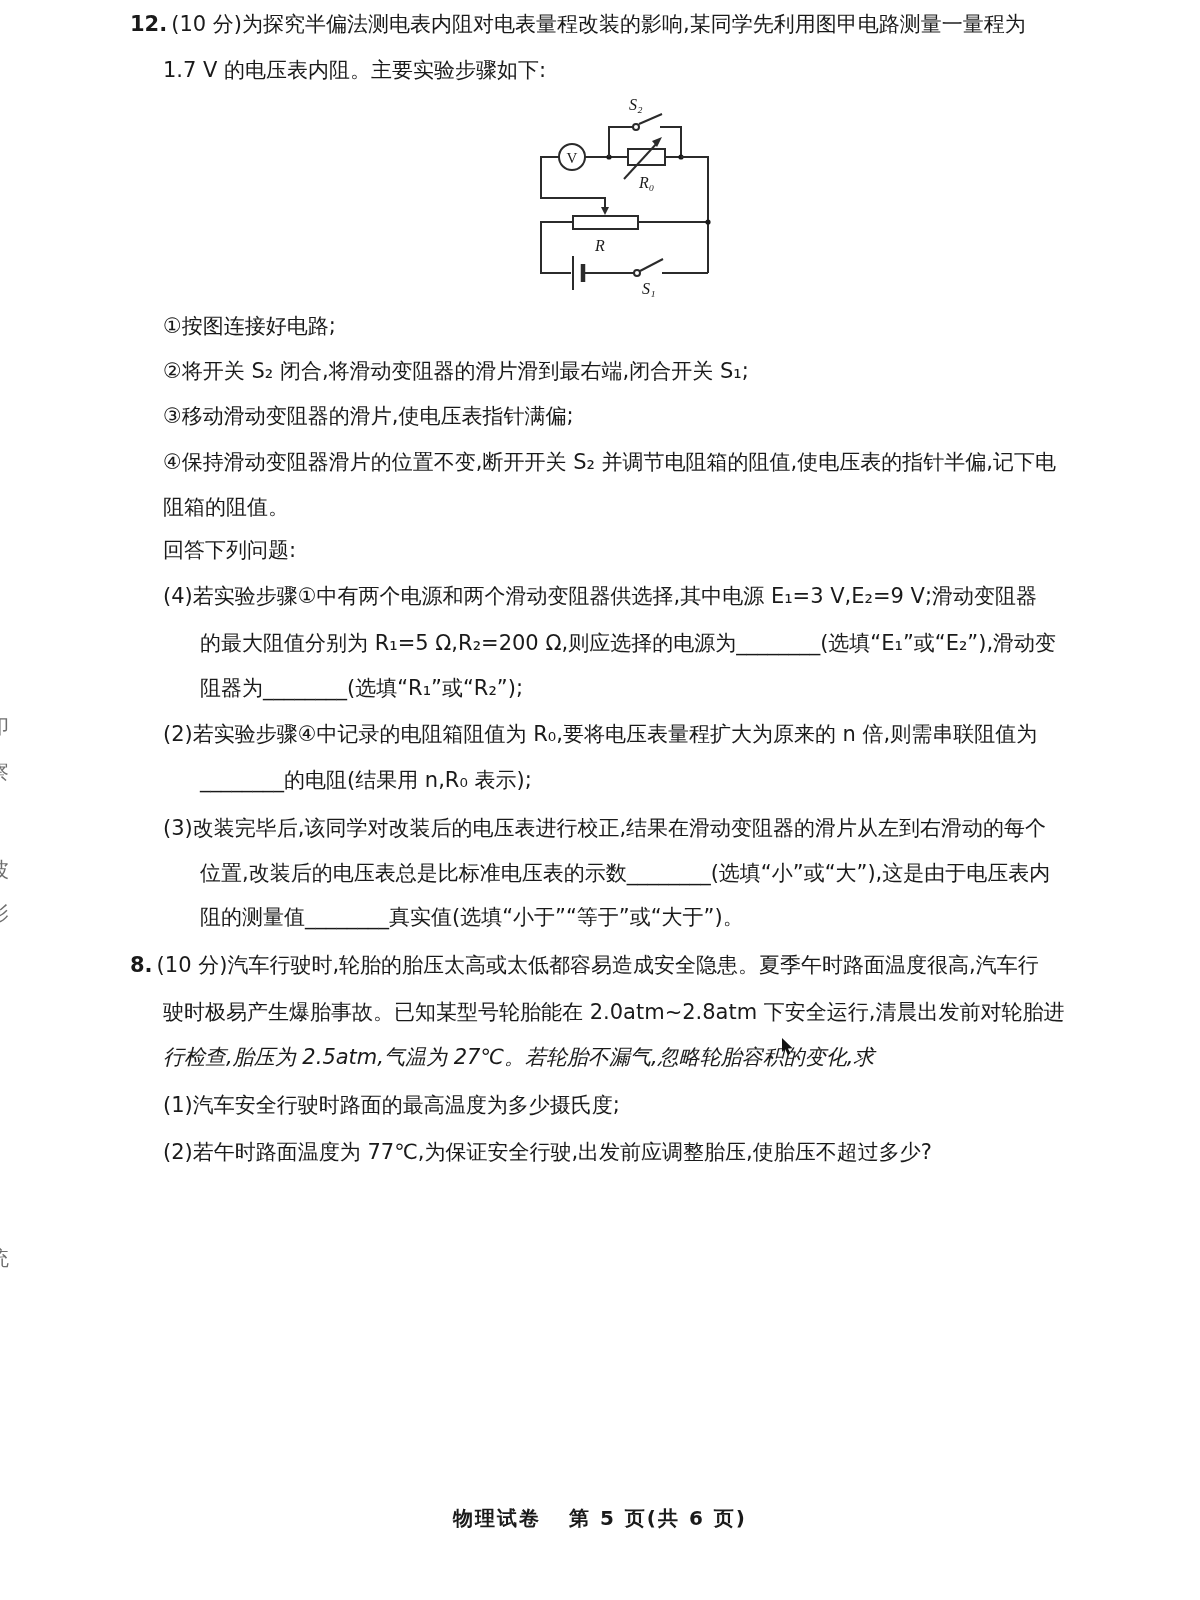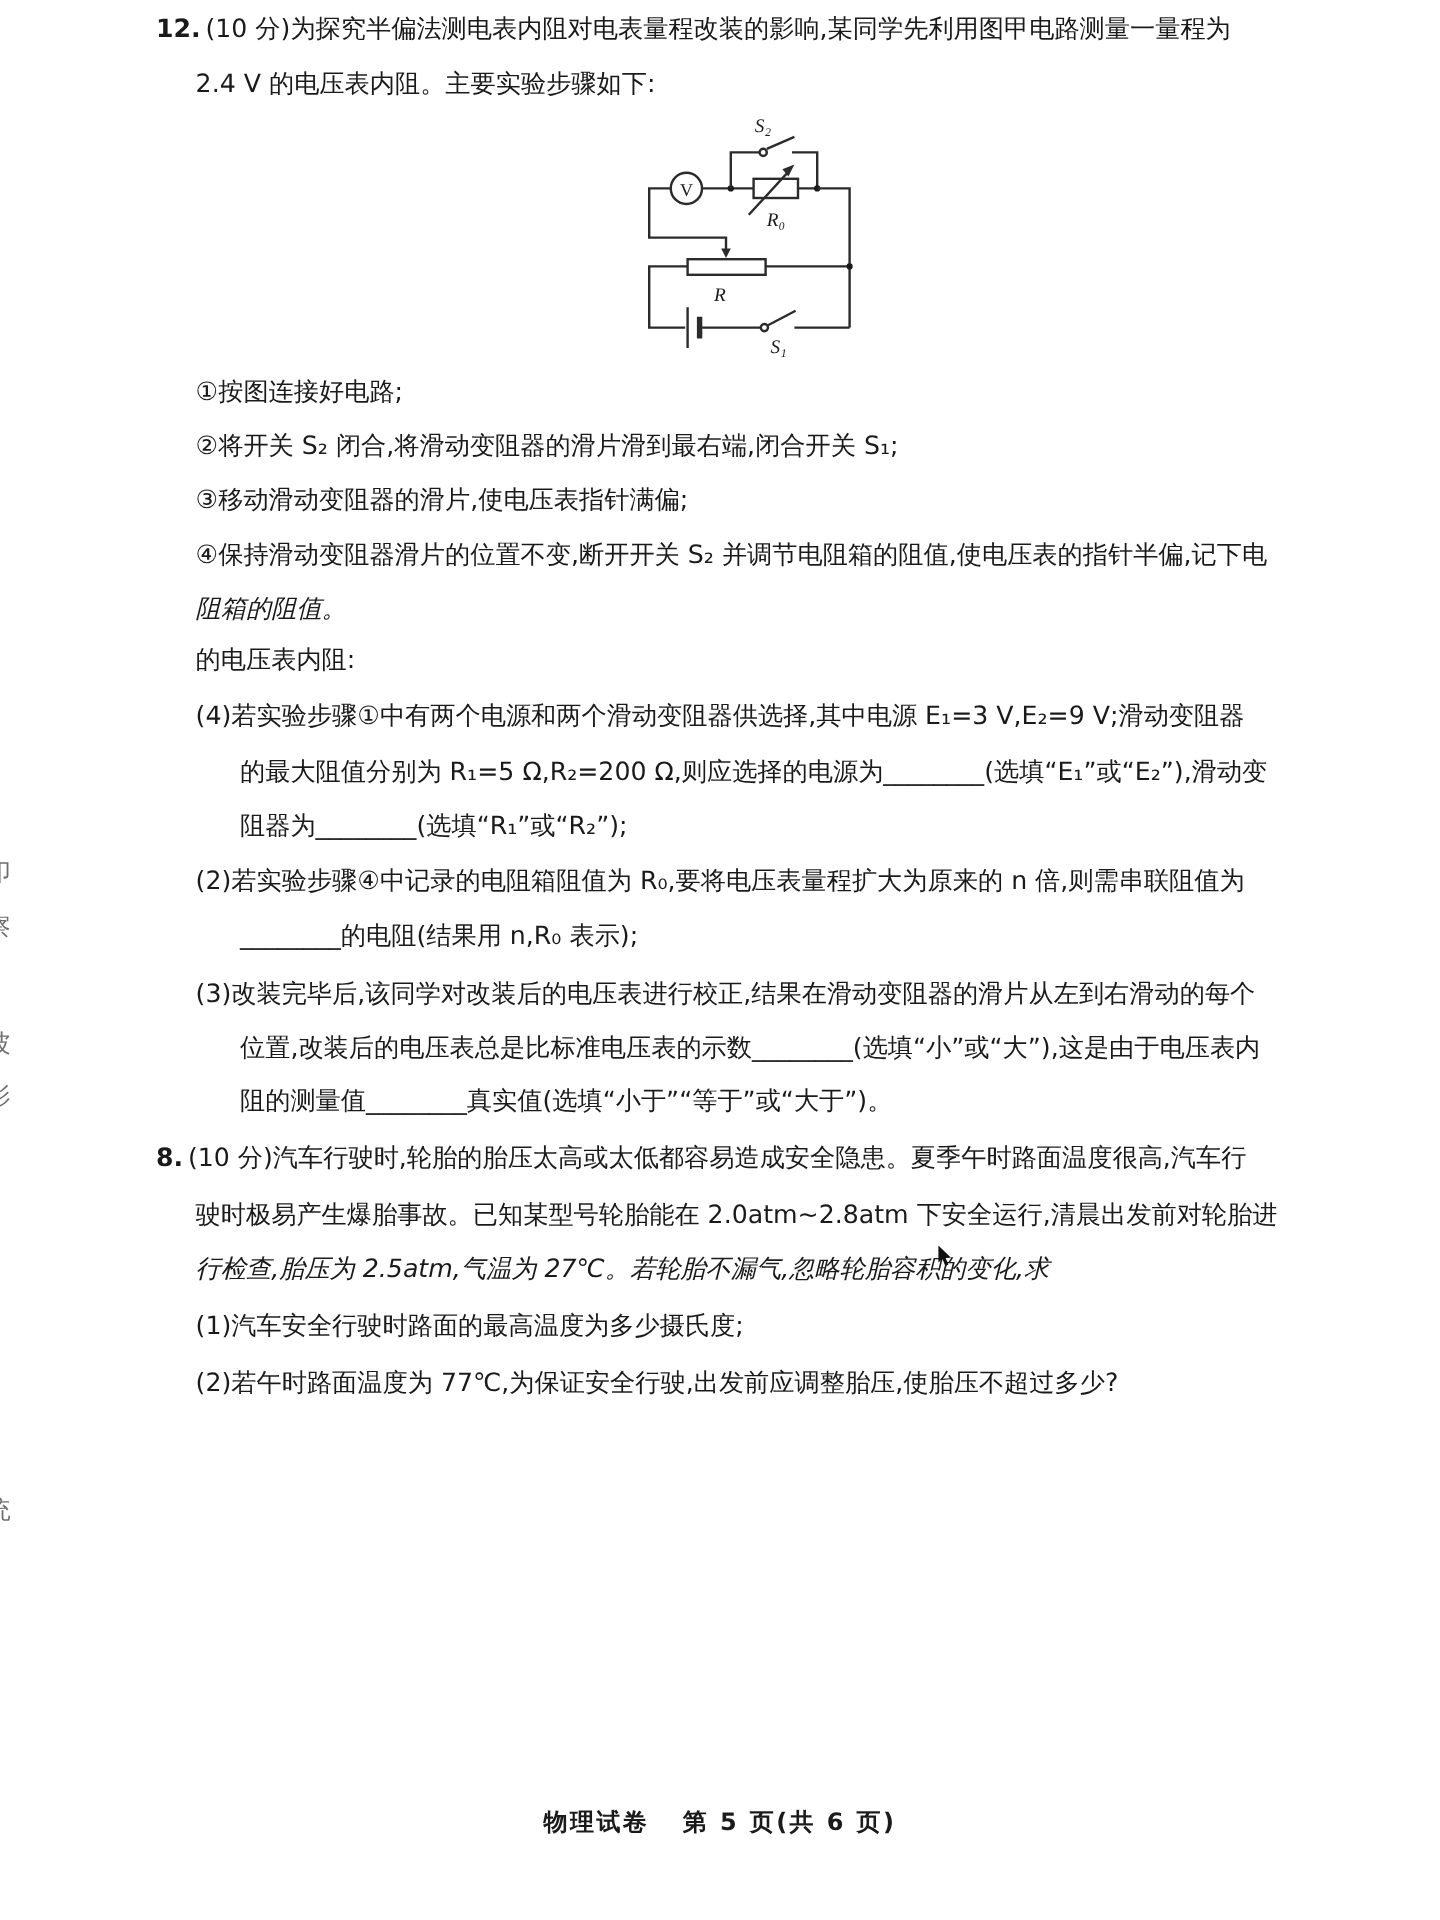--- a/index.html
+++ b/index.html
@@ -60,21 +60,21 @@
     left: 781px; top: 1038px;
     width: 14px; height: 19px;
   }
 </style>
 </head>
 <body>
 
 <div class="page">
 
   <div class="line" style="top:10px; left:130px;"><span class="qnum">12.</span><span>(10 分)为探究半偏法测电表内阻对电表量程改装的影响,某同学先利用图甲电路测量一量程为</span></div>
-  <div class="line" style="top:56px; left:163px;">2.4 V 的电压表内阻。主要实验步骤如下:</div>
+  <div class="line" style="top:56px; left:163px;">1.7 V 的电压表内阻。主要实验步骤如下:</div>
 
   <div class="circuit">
     <svg viewBox="0 0 205 205" xmlns="http://www.w3.org/2000/svg">
 
       <path class="wire" d="M36 62 H18 V103 H82 V113"></path>
       <polygon class="arrowhead" points="78,112 86,112 82,120"></polygon>
 
       <circle class="comp" cx="49" cy="62" r="13"></circle>
       <text class="clabel clabel-upright" x="49" y="68" text-anchor="middle">V</text>
       <path class="wire" d="M62 62 H105"></path>
@@ -108,22 +108,22 @@
       <line class="wire" x1="117" y1="176" x2="140" y2="164"></line>
       <path class="wire" d="M139 178 H185"></path>
       <text class="clabel" x="119" y="199">S₁</text>
     </svg>
   </div>
 
   <div class="line" style="top:312px; left:163px;">①按图连接好电路;</div>
   <div class="line" style="top:357px; left:163px;">②将开关 S₂ 闭合,将滑动变阻器的滑片滑到最右端,闭合开关 S₁;</div>
   <div class="line" style="top:402px; left:163px;">③移动滑动变阻器的滑片,使电压表指针满偏;</div>
   <div class="line" style="top:448px; left:163px;">④保持滑动变阻器滑片的位置不变,断开开关 S₂ 并调节电阻箱的阻值,使电压表的指针半偏,记下电</div>
-  <div class="line" style="top:493px; left:163px;font-style:italic;">阻箱的阻值。</div>
-  <div class="line" style="top:536px; left:163px;">的电压表内阻:</div>
+  <div class="line" style="top:493px; left:163px;">阻箱的阻值。</div>
+  <div class="line" style="top:536px; left:163px;">回答下列问题:</div>
 
   <div class="line" style="top:582px; left:163px;">(4)若实验步骤①中有两个电源和两个滑动变阻器供选择,其中电源 E₁=3 V,E₂=9 V;滑动变阻器</div>
   <div class="line" style="top:629px; left:200px;">的最大阻值分别为 R₁=5 Ω,R₂=200 Ω,则应选择的电源为________(选填“E₁”或“E₂”),滑动变</div>
   <div class="line" style="top:674px; left:200px;">阻器为________(选填“R₁”或“R₂”);</div>
 
   <div class="line" style="top:720px; left:163px;">(2)若实验步骤④中记录的电阻箱阻值为 R₀,要将电压表量程扩大为原来的 n 倍,则需串联阻值为</div>
   <div class="line" style="top:766px; left:200px;">________的电阻(结果用 n,R₀ 表示);</div>
 
   <div class="line" style="top:814px; left:163px;">(3)改装完毕后,该同学对改装后的电压表进行校正,结果在滑动变阻器的滑片从左到右滑动的每个</div>
   <div class="line" style="top:859px; left:200px;">位置,改装后的电压表总是比标准电压表的示数________(选填“小”或“大”),这是由于电压表内</div>

